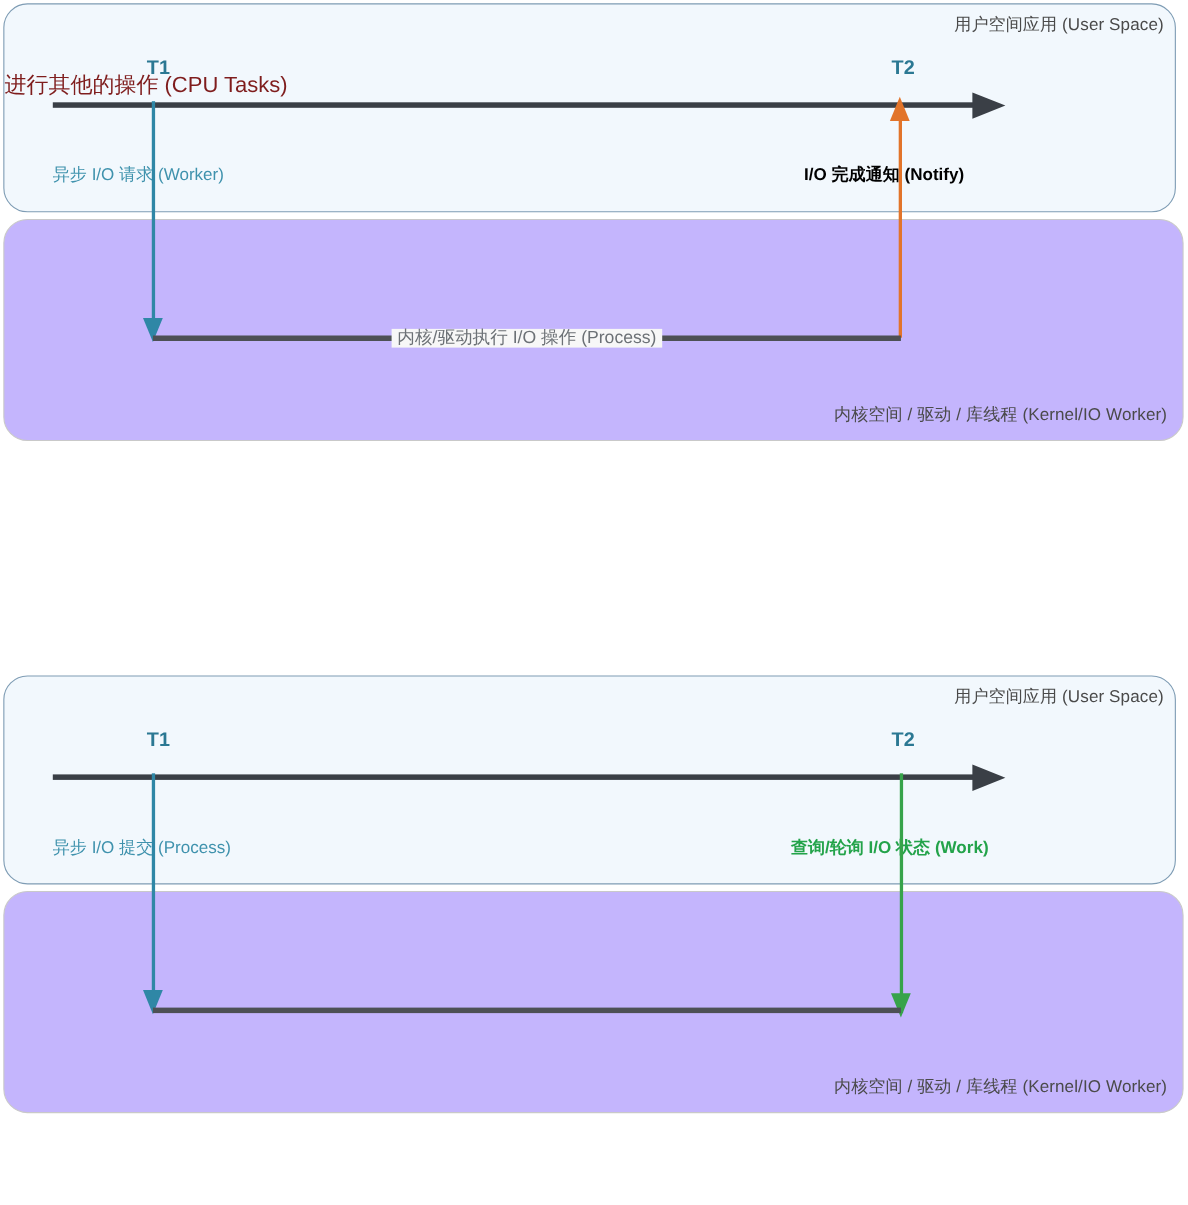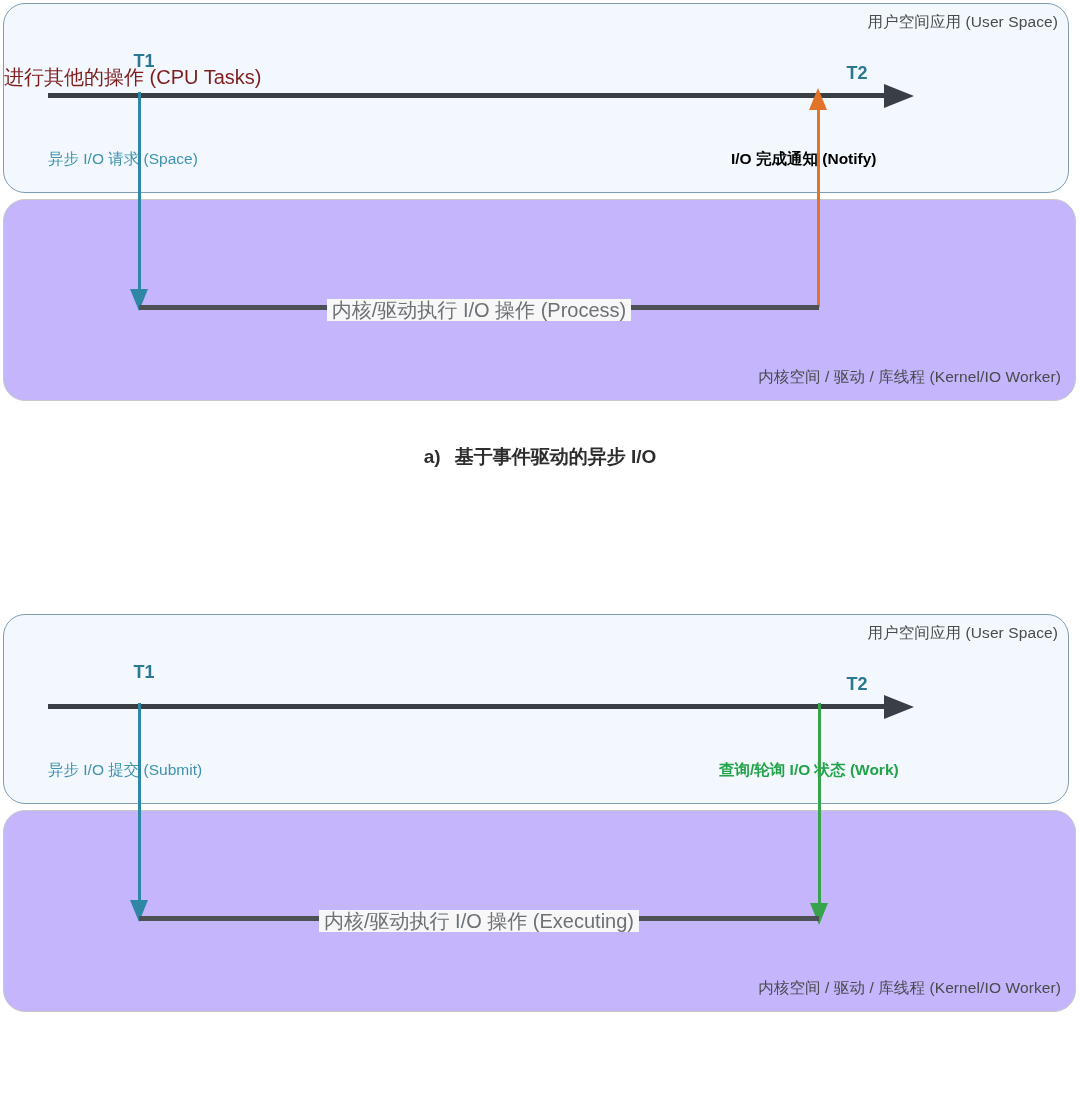--- a/index.html
+++ b/index.html
@@ -78,21 +78,21 @@
 
   .tmark {
     position: absolute;
     font-size: 18px;
     font-weight: bold;
     color: #2b7893;
     transform: translateX(-50%);
     white-space: nowrap;
   }
   .tmark-t1 { left: 140px; top: 47px; }
-  .tmark-t2 { left: 817px; top: 59px; margin-left: 36px; }
+  .tmark-t2 { left: 817px; top: 47px; }
 
   .cpu-label {
     position: absolute;
     left: 0; right: 0;
     top: 60px;
     text-align: left;
     font-size: 20px;
     color: #7f1d1d;
     white-space: nowrap;
   }
@@ -179,21 +179,21 @@
     width: 680px;
     height: 5px;
     background: #4d5055;
   }
   .kbar-label {
     position: absolute;
     left: 139px;
     top: 297px;
     width: 680px;
     text-align: center;
-    font-size: 20px;
+    font-size: 16px;
     color: #6c7176;
     white-space: nowrap;
   }
   .kbar-label span {
     background: #f7f7f7;
     padding: 0 5px;
   }
 
   
   .caption {
@@ -217,68 +217,62 @@
     <div class="panel-tag tag-user">用户空间应用 (User Space)</div>
 
     <div class="tmark tmark-t1">T1</div>
     <div class="tmark tmark-t2">T2</div>
 
     <div class="cpu-label">进行其他的操作 (CPU Tasks)</div>
 
     <div class="timeline"></div>
     <div class="timeline-head"></div>
 
-    <div class="side-label label-submit">异步 I/O 请求 (Space)</div>
+    <div class="side-label label-submit">异步 I/O 请求 (Worker)</div>
     <div class="side-label label-notify">I/O 完成通知 (Notify)</div>
   </div>
 
   <div class="panel panel-kernel">
     <div class="panel-tag tag-kernel">内核空间 / 驱动 / 库线程 (Kernel/IO Worker)</div>
   </div>
 
   <div class="vline vline-submit"></div>
   <div class="vhead-down"></div>
 
   <div class="vline vline-notify"></div>
   <div class="vhead-up"></div>
 
   <div class="kbar"></div>
   <div class="kbar-label">
     <span>内核/驱动执行 I/O 操作 (Process)</span>
   </div>
 
-  <div class="caption caption-a">
-    <span class="cap-idx">a)</span><span>基于事件驱动的异步 I/O</span>
-  </div>
 </div>
 
 <div class="figure figure-b">
 
   <div class="panel panel-user">
     <div class="panel-tag tag-user">用户空间应用 (User Space)</div>
 
     <div class="tmark tmark-t1">T1</div>
     <div class="tmark tmark-t2">T2</div>
 
 
     <div class="timeline"></div>
     <div class="timeline-head"></div>
 
-    <div class="side-label label-submit">异步 I/O 提交 (Submit)</div>
+    <div class="side-label label-submit">异步 I/O 提交 (Process)</div>
     <div class="side-label label-poll">查询/轮询 I/O 状态 (Work)</div>
   </div>
 
   <div class="panel panel-kernel">
     <div class="panel-tag tag-kernel">内核空间 / 驱动 / 库线程 (Kernel/IO Worker)</div>
   </div>
 
   <div class="vline vline-submit"></div>
   <div class="vhead-down"></div>
 
   <div class="vline vline-poll"></div>
   <div class="vhead-poll"></div>
 
   <div class="kbar"></div>
-  <div class="kbar-label">
-    <span>内核/驱动执行 I/O 操作 (Executing)</span>
-  </div>
 
 </div>
 
 </body></html>

